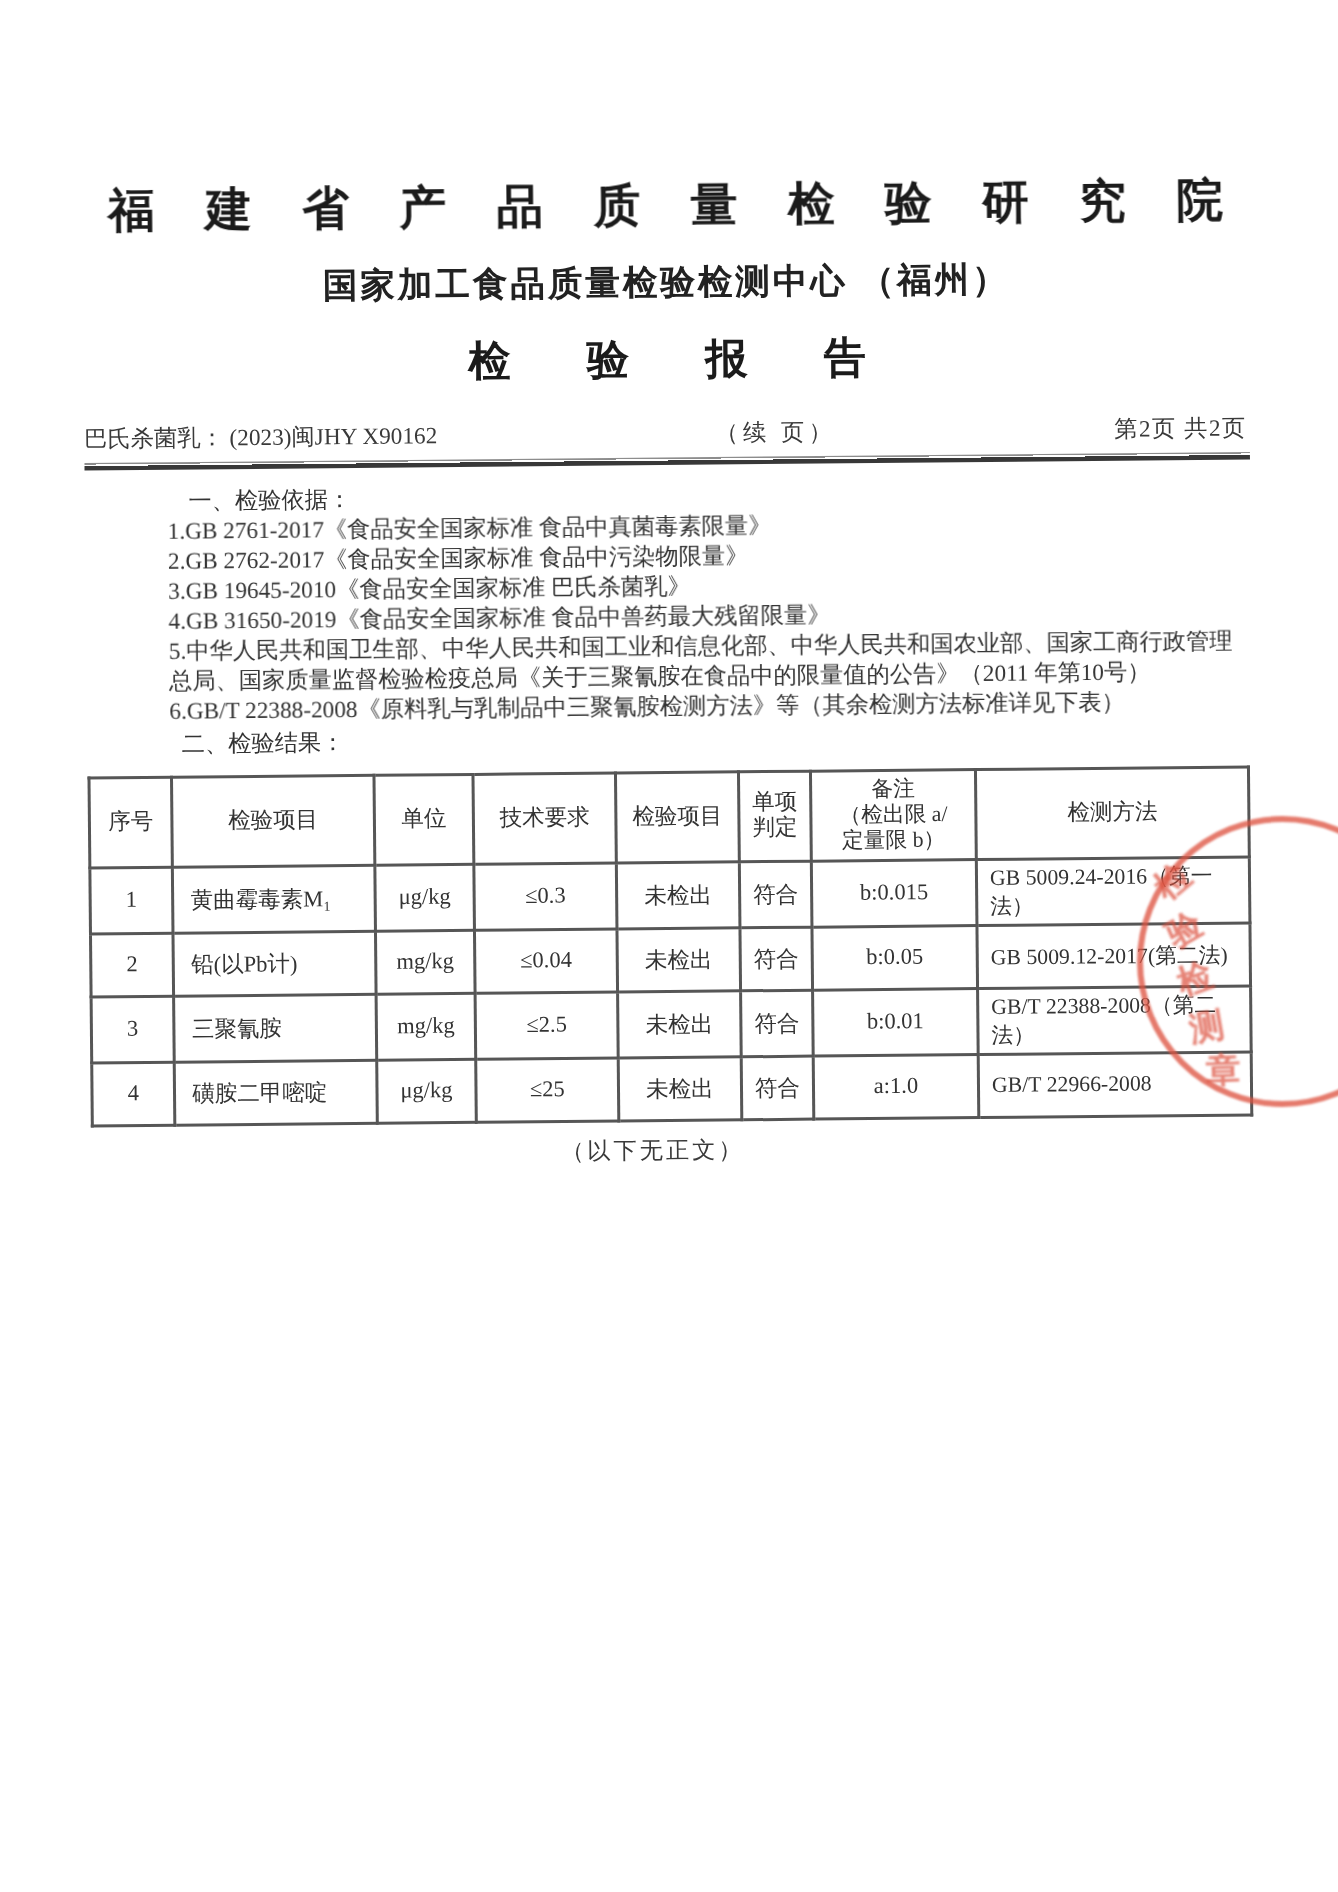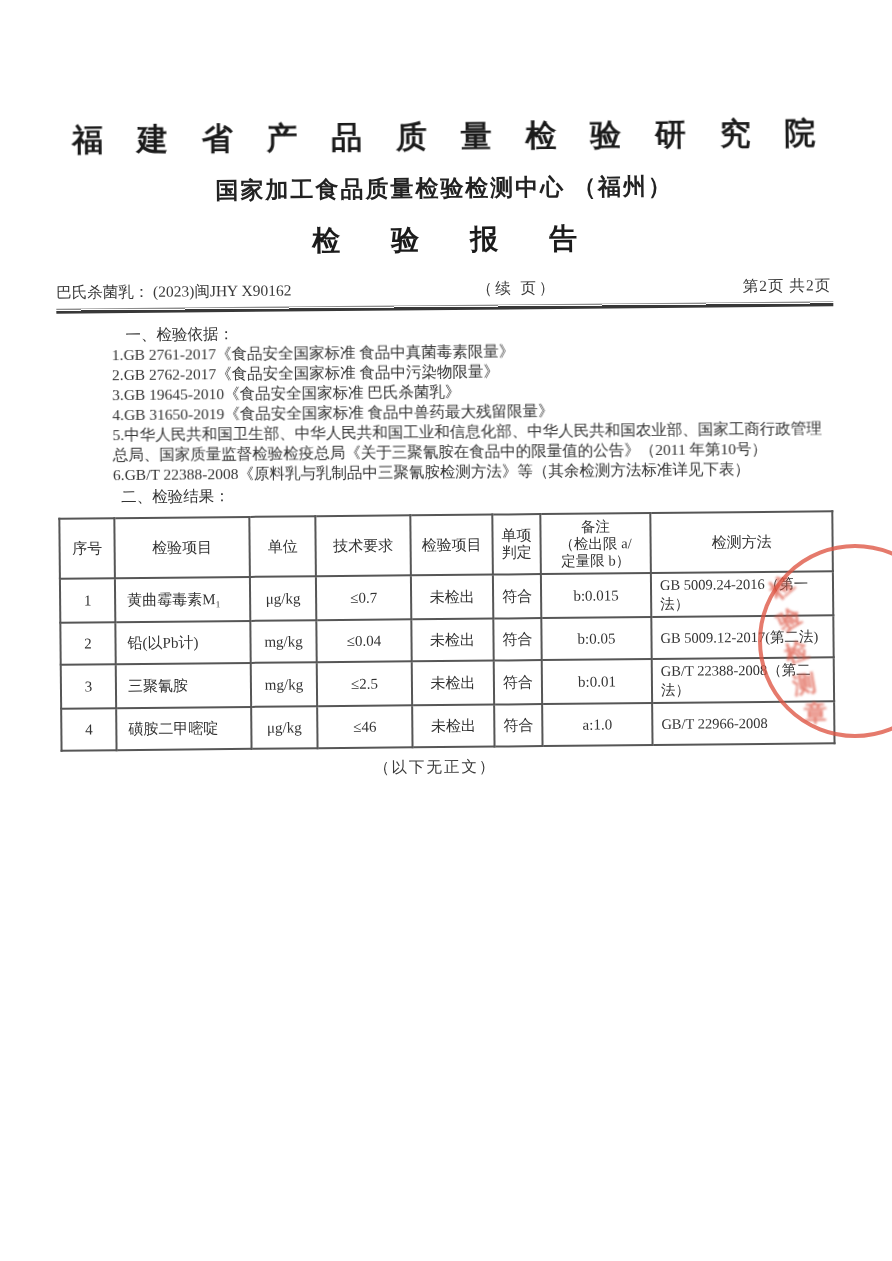--- a/index.html
+++ b/index.html
@@ -163,21 +163,21 @@
 （检出限 a/
 定量限 b）</th>
         <th>检测方法</th>
       </tr>
     </thead>
     <tbody>
       <tr>
         <td>1</td>
         <td class="cell-item">黄曲霉毒素M₁</td>
         <td>μg/kg</td>
-        <td>≤0.7</td>
+        <td>≤0.3</td>
         <td>未检出</td>
         <td>符合</td>
         <td>b:0.015</td>
         <td class="cell-method">GB 5009.24-2016（第一法）</td>
       </tr>
       <tr>
         <td>2</td>
         <td class="cell-item">铅(以Pb计)</td>
         <td>mg/kg</td>
         <td>≤0.04</td>
@@ -193,21 +193,21 @@
         <td>≤2.5</td>
         <td>未检出</td>
         <td>符合</td>
         <td>b:0.01</td>
         <td class="cell-method">GB/T 22388-2008（第二法）</td>
       </tr>
       <tr>
         <td>4</td>
         <td class="cell-item">磺胺二甲嘧啶</td>
         <td>μg/kg</td>
-        <td>≤46</td>
+        <td>≤25</td>
         <td>未检出</td>
         <td>符合</td>
         <td>a:1.0</td>
         <td class="cell-method">GB/T 22966-2008</td>
       </tr>
     </tbody>
   </table>
 
   <div class="below-table">（以下无正文）</div>
 

